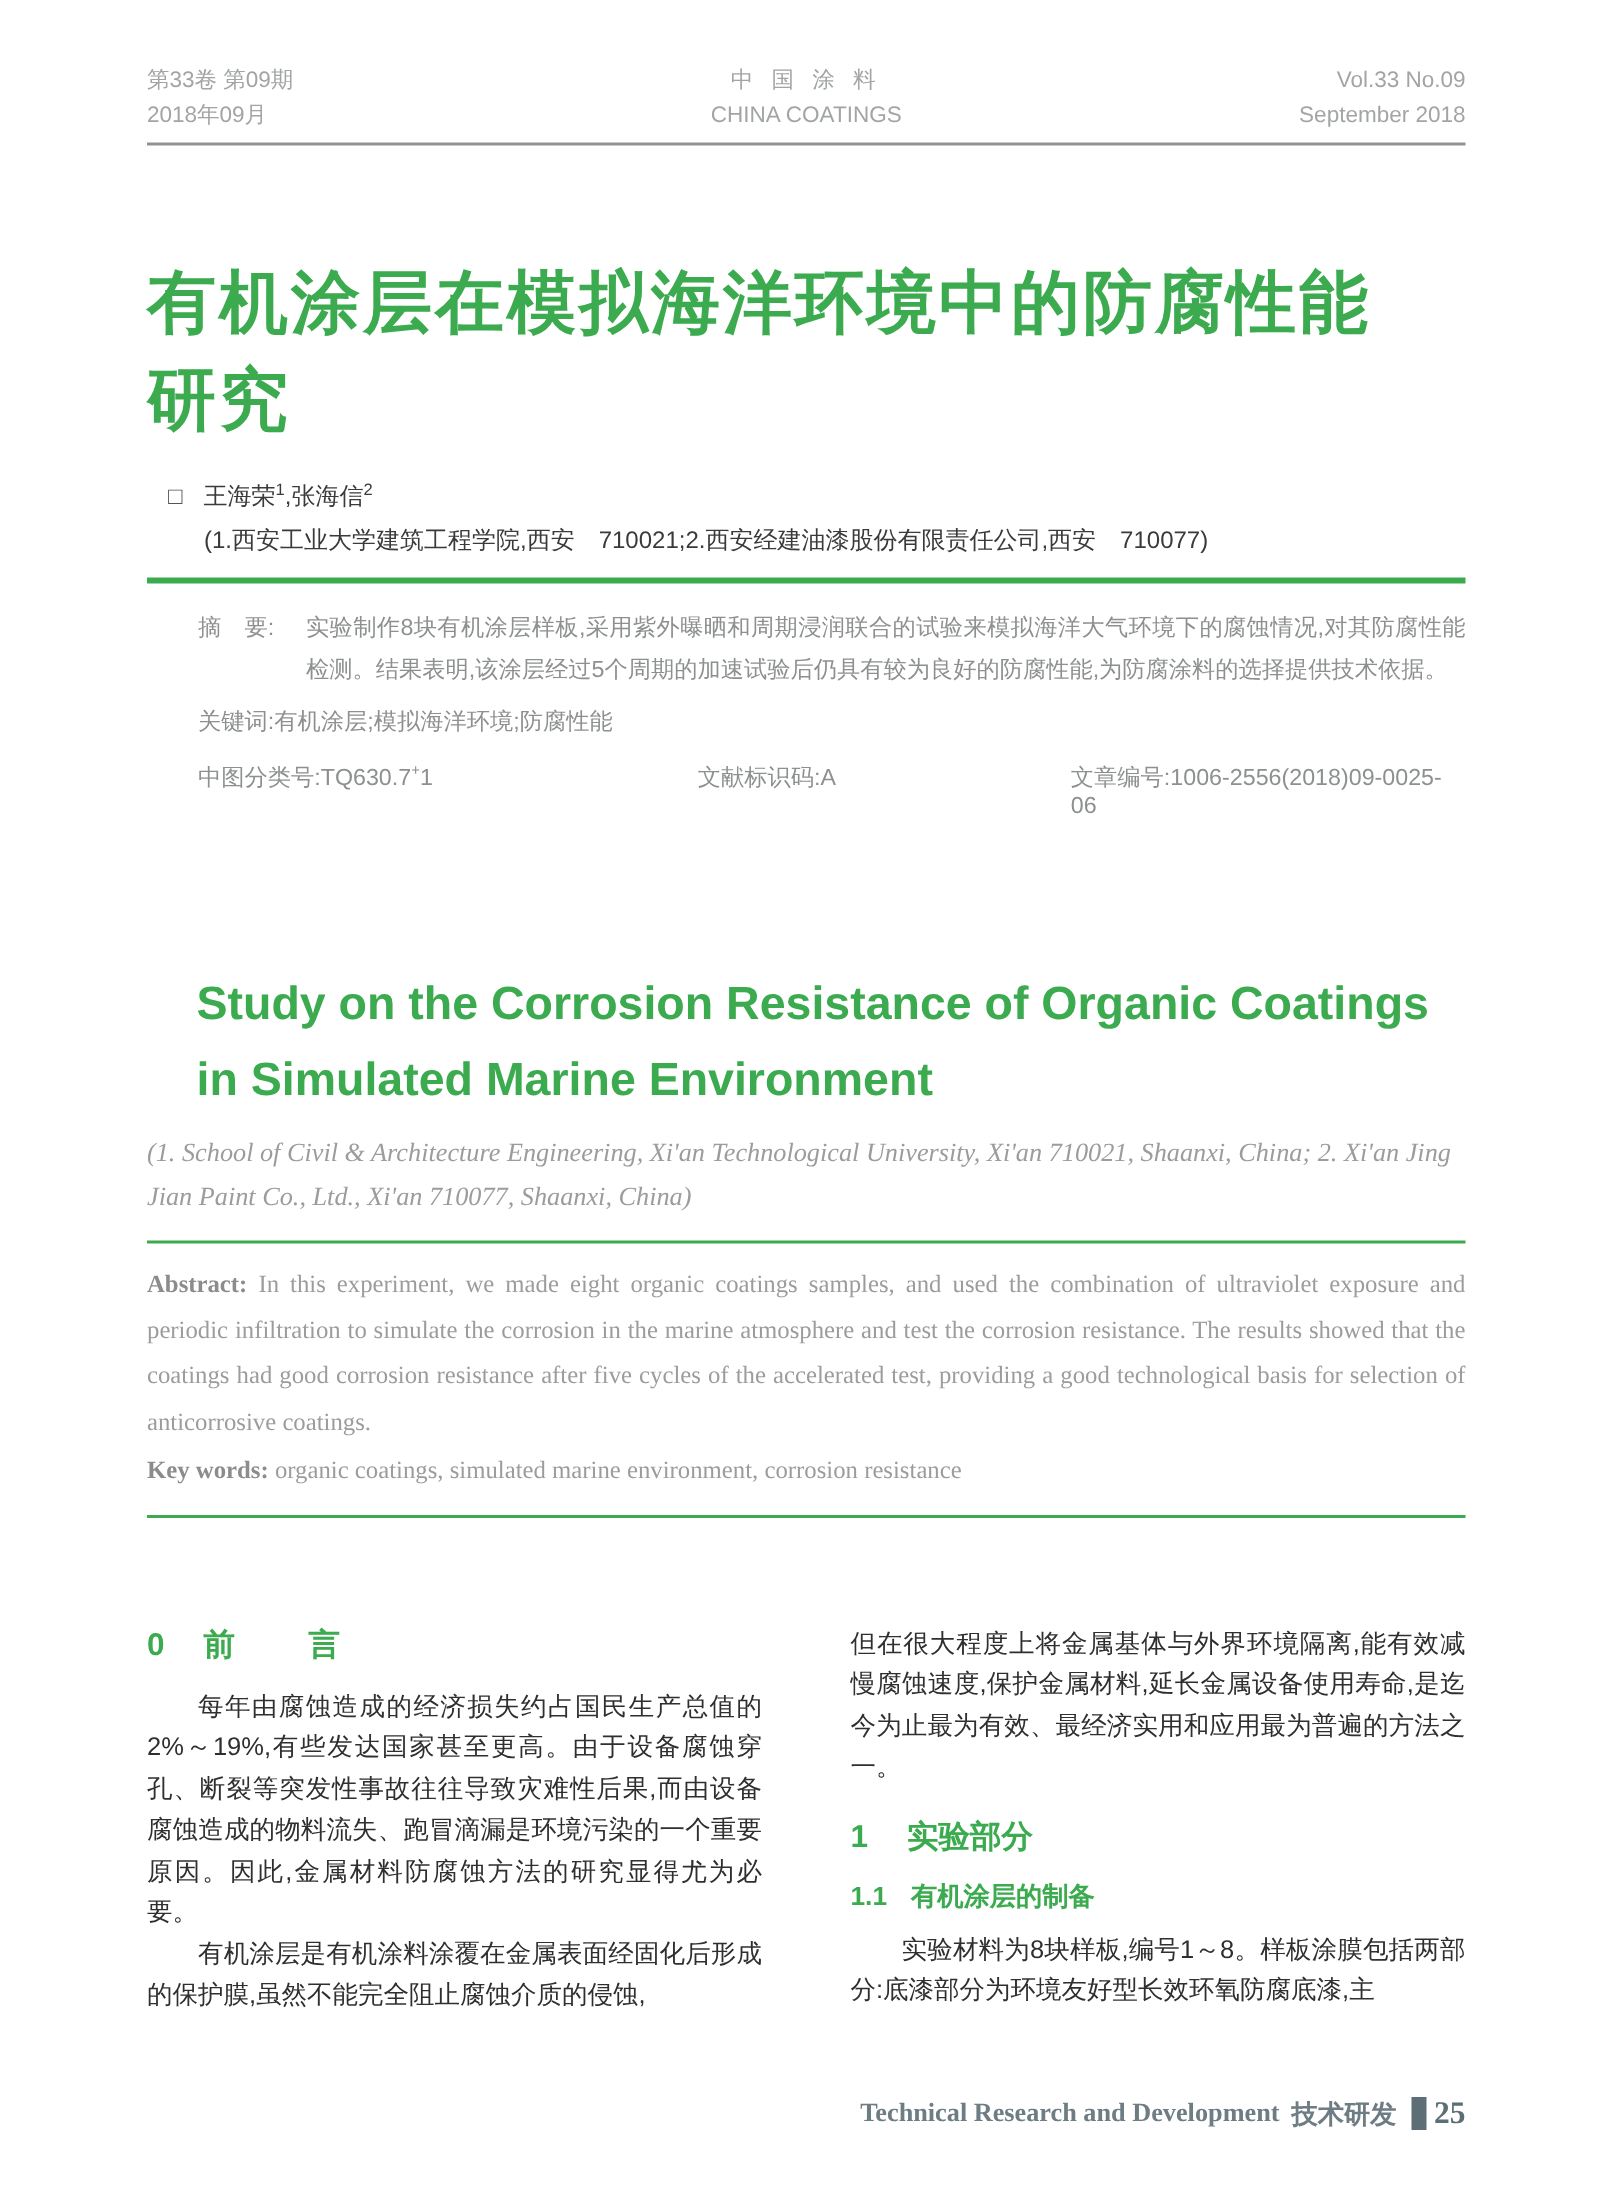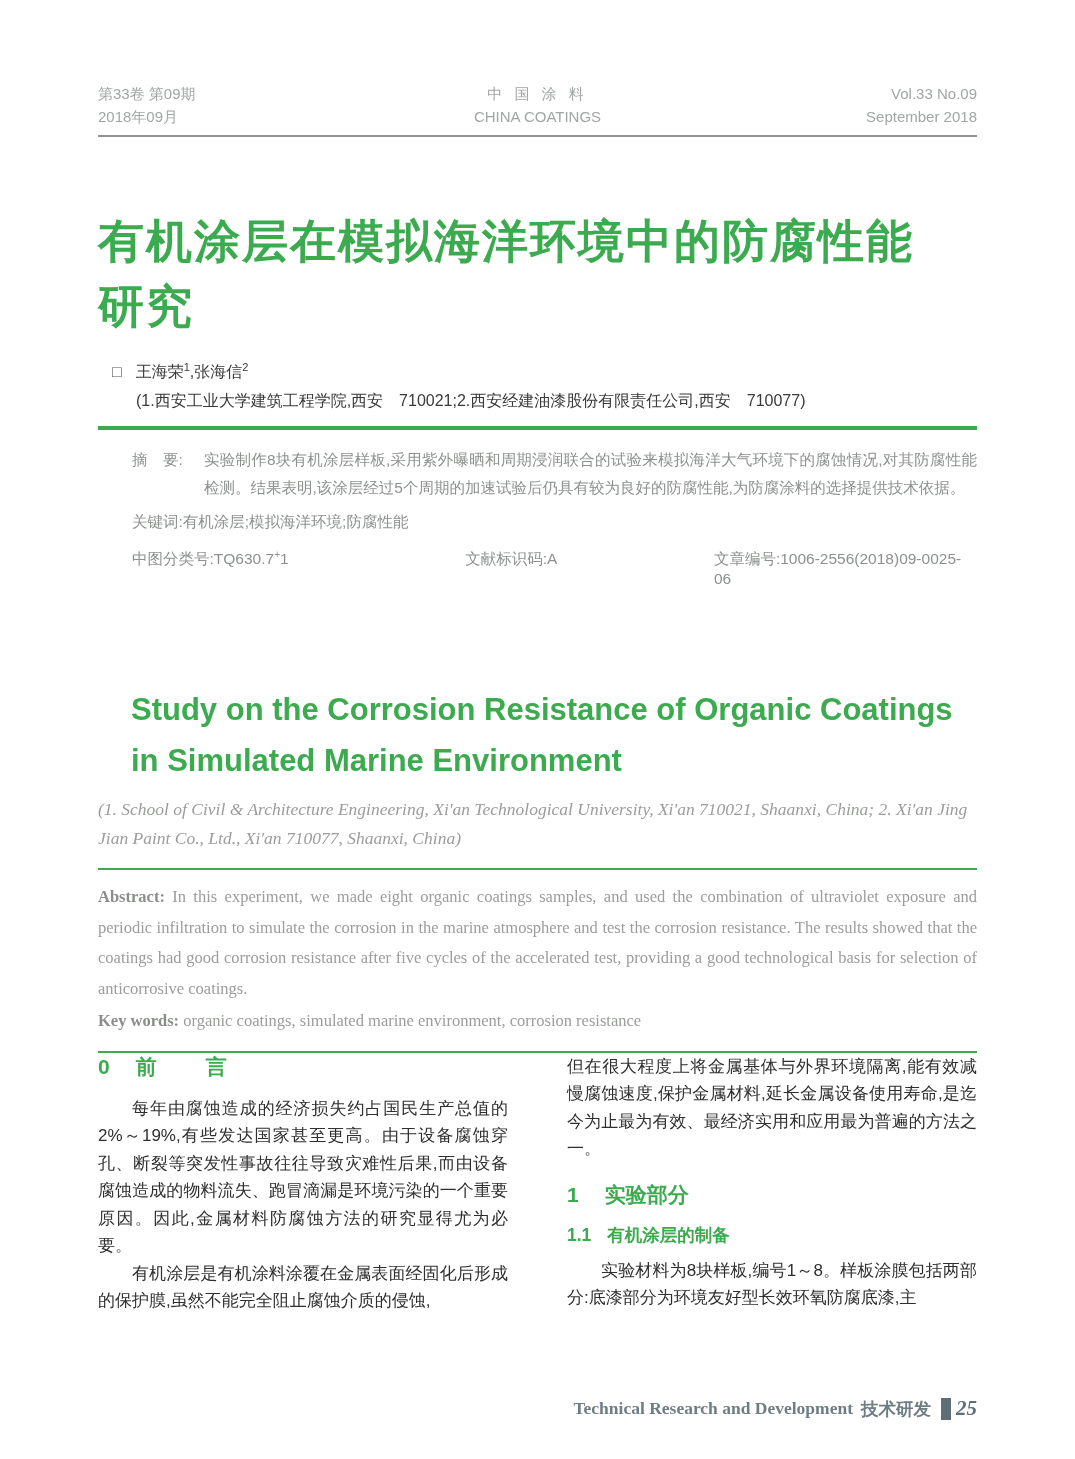--- a/index.html
+++ b/index.html
@@ -8,21 +8,21 @@
     width: 1075px;
     height: 1459px;
     position: relative;
     font-family: "Liberation Sans", sans-serif;
     color: #2f2f2f;
     overflow: hidden;
   }
   .page { padding: 42px 98px 0 98px; }
 
   
-  .jrow { display: flex; justify-content: space-between; align-items: flex-end; color: #a2a6a3; font-size: 15px; line-height: 1.55; margin-top: 40px; }
+  .jrow { display: flex; justify-content: space-between; align-items: flex-end; color: #a2a6a3; font-size: 15px; line-height: 1.55; }
   .jcol.left { text-align: left; width: 220px; }
   .jcol.center { text-align: center; flex: 1; }
   .jcol.right { text-align: right; width: 220px; }
   .cnname { letter-spacing: 4px; }
   .header-rule { border: none; border-top: 2px solid #8f9392; margin: 6px 0 4px 0; }
   .doi { font-size: 15px; color: #3c3c3c; font-weight: bold; font-family: "Liberation Serif", serif; }
 
   
   .title-cn {
     margin-top: 72px;
@@ -61,21 +61,21 @@
     margin-left: 33px;
   }
   .authors-en { margin-top: 16px; font-size: 17px; color: #9a9d9a; }
   .authors-en sup { font-size: 11px; }
   .affil-en { margin-top: 8px; font-size: 17.5px; color: #9a9d9a; font-style: italic; font-family: "Liberation Serif", serif; line-height: 1.7; }
   .abstract-en { margin-top: 12px; font-size: 16.5px; color: #9a9d9a; font-family: "Liberation Serif", serif; line-height: 1.85; text-align: justify; }
   .abstract-en .label, .keywords-en .label { font-weight: bold; color: #8a8d8a; }
   .keywords-en { margin-top: 2px; font-size: 16.5px; color: #9a9d9a; font-family: "Liberation Serif", serif; line-height: 1.85; }
 
   
-  .body-cols { display: flex; gap: 59px; }
+  .body-cols { display: flex; gap: 59px; margin-top: 70px; }
   .col { flex: 1; }
   .sec-h1 { color: #3cab4f; font-size: 21px; font-weight: bold; margin-bottom: 14px; }
   .sec-h1 .num { margin-right: 26px; }
   .sec-h1 .spread { letter-spacing: 14px; }
   .sec-h2 { color: #3cab4f; font-size: 17.5px; font-weight: bold; margin: 10px 0 10px 0; }
   .sec-h2 .num { margin-right: 16px; }
   .para { font-size: 17px; line-height: 1.62; text-align: justify; color: #2f2f2f; }
   .para.indent { text-indent: 2em; }
 
   
@@ -85,21 +85,21 @@
     bottom: 38px;
     color: #6e7d84;
     font-family: "Liberation Serif", serif;
     font-size: 17.5px;
     font-weight: bold;
     display: flex;
     align-items: center;
   }
   .page-footer .cn { margin-left: 8px; font-family: "Liberation Sans", sans-serif; }
   .page-footer .bar { display: inline-block; width: 10px; height: 22px; background: #5d6e77; margin: 0 5px 0 10px; }
-  .page-footer .pnum { font-style: italic; font-size: 21px; color: #5d6e77; text-align: center; }
+  .page-footer .pnum { font-size: 21px; color: #5d6e77; text-align: center; }
 </style>
 </head>
 <body>
 
 <div class="page">
 
   <header>
     <div class="jrow">
       <div class="jcol left">
         <div>第33卷 第09期</div>

